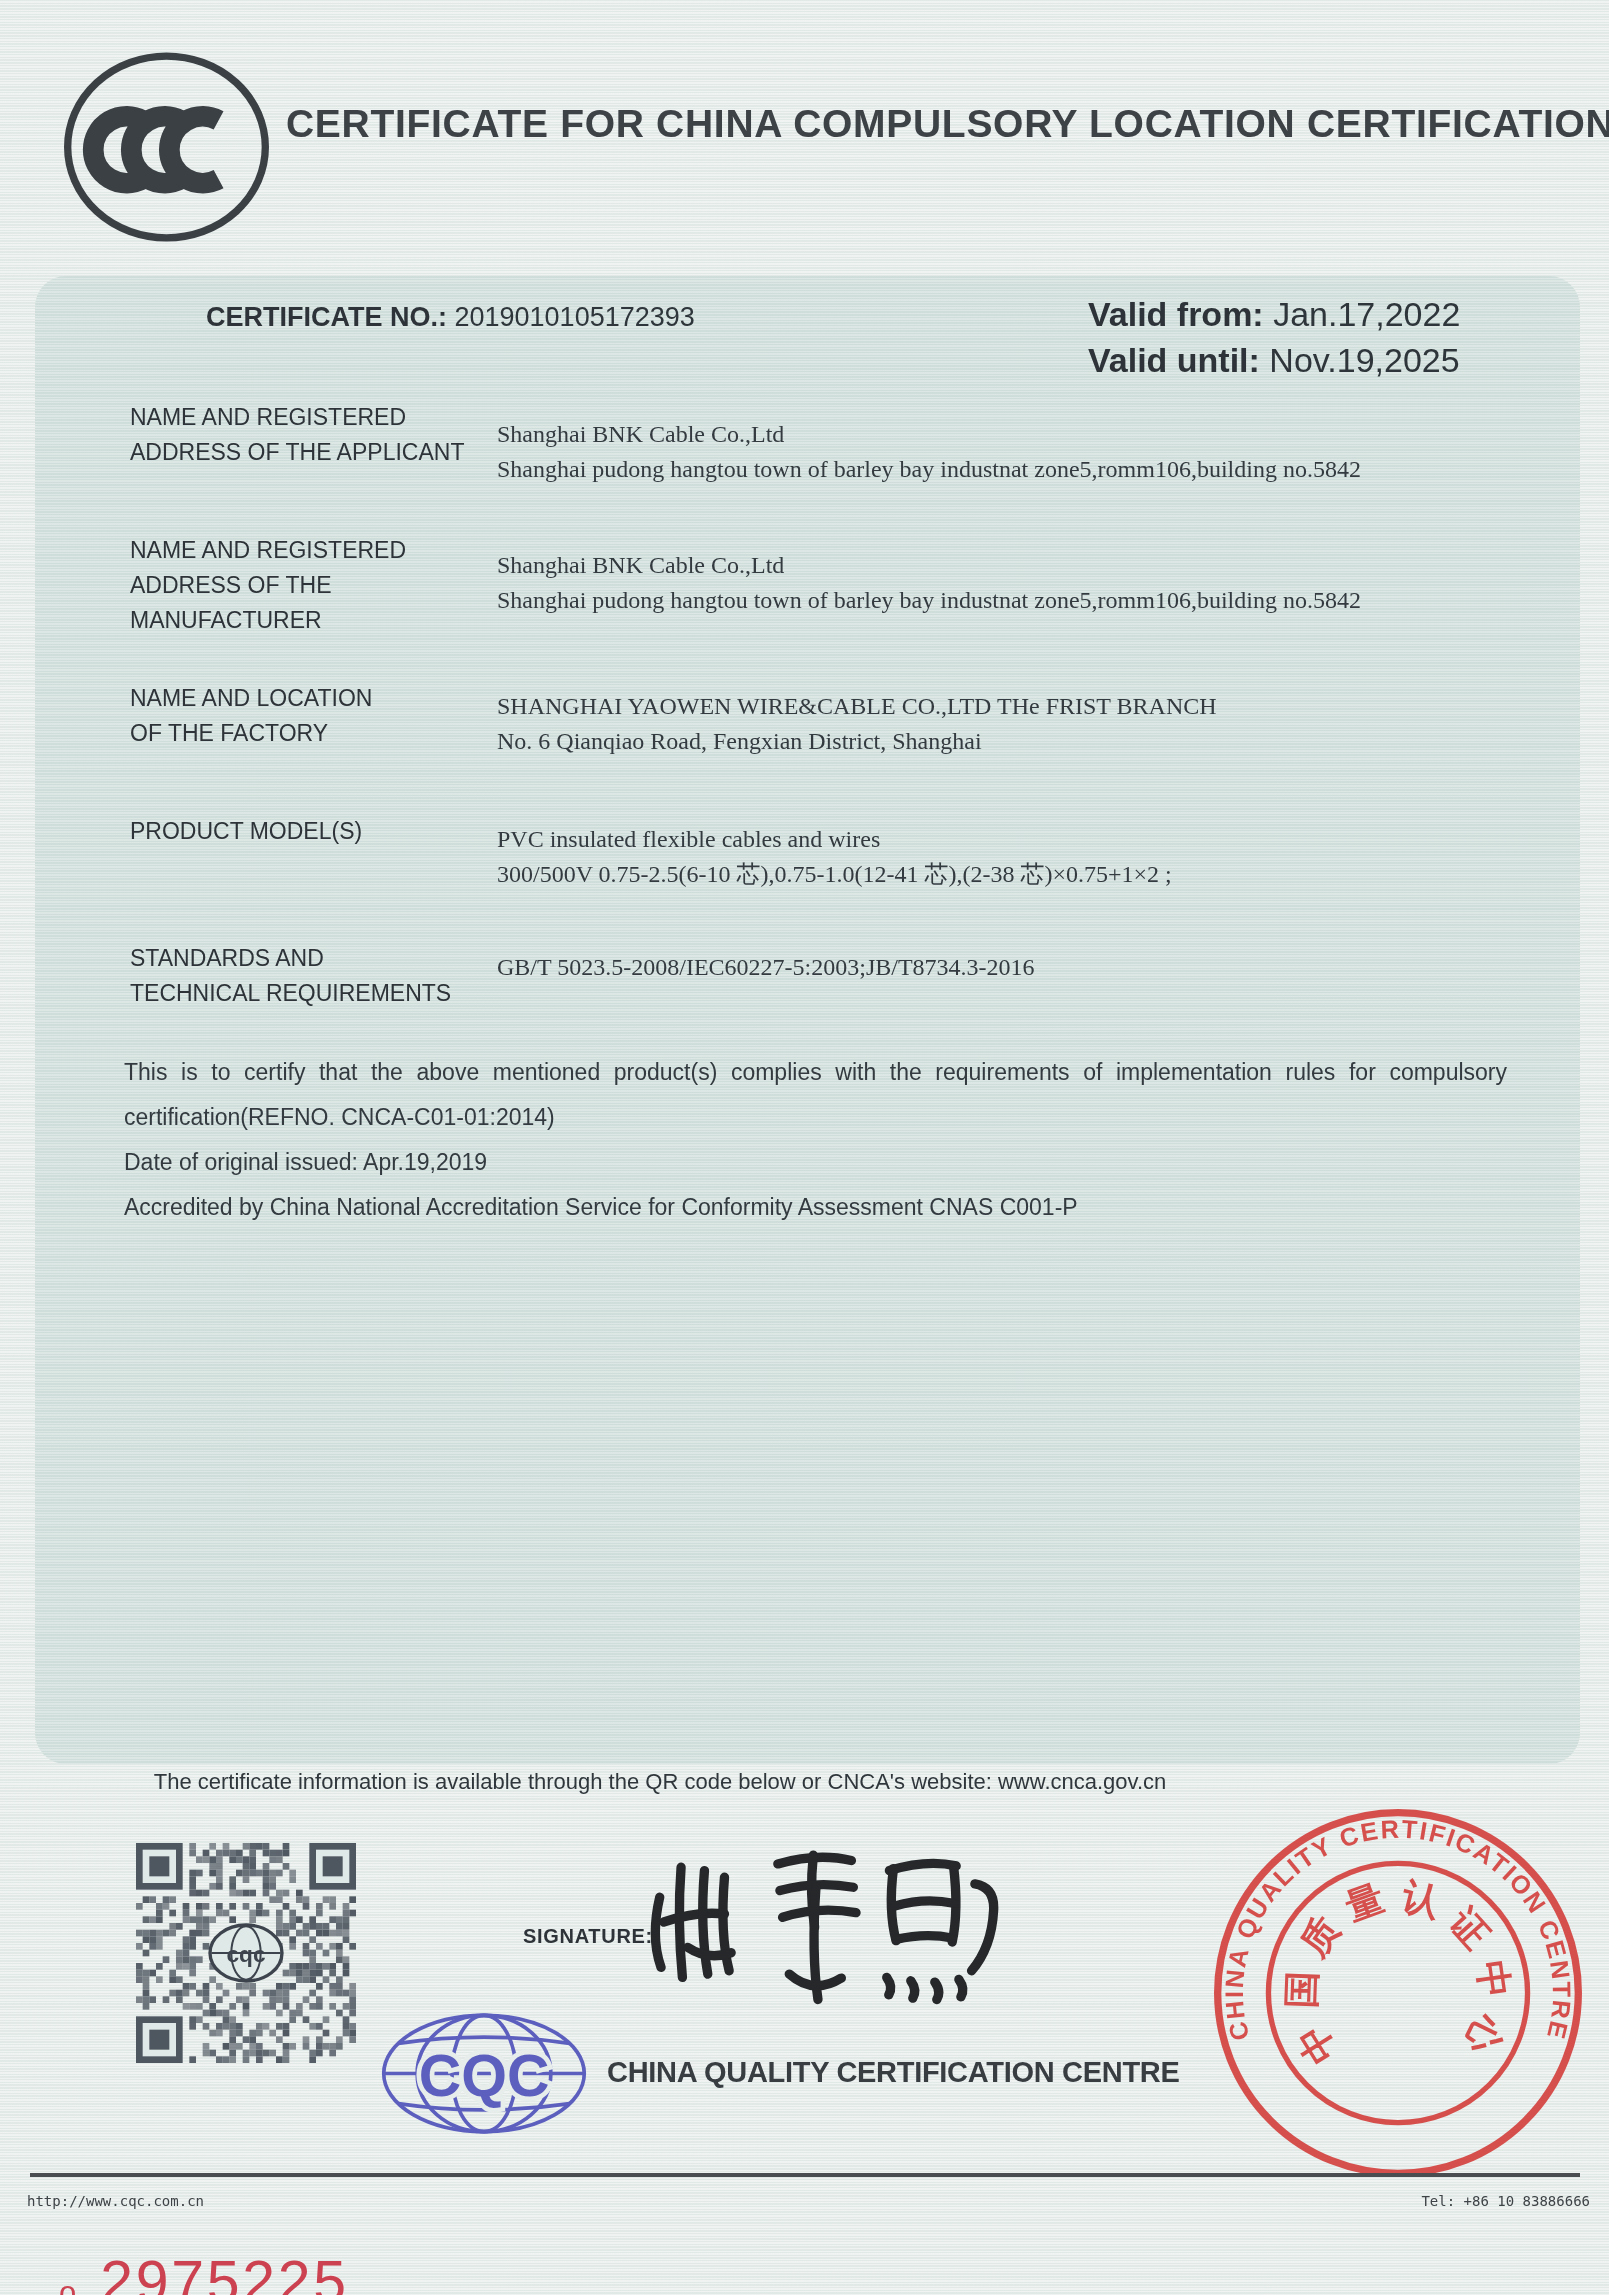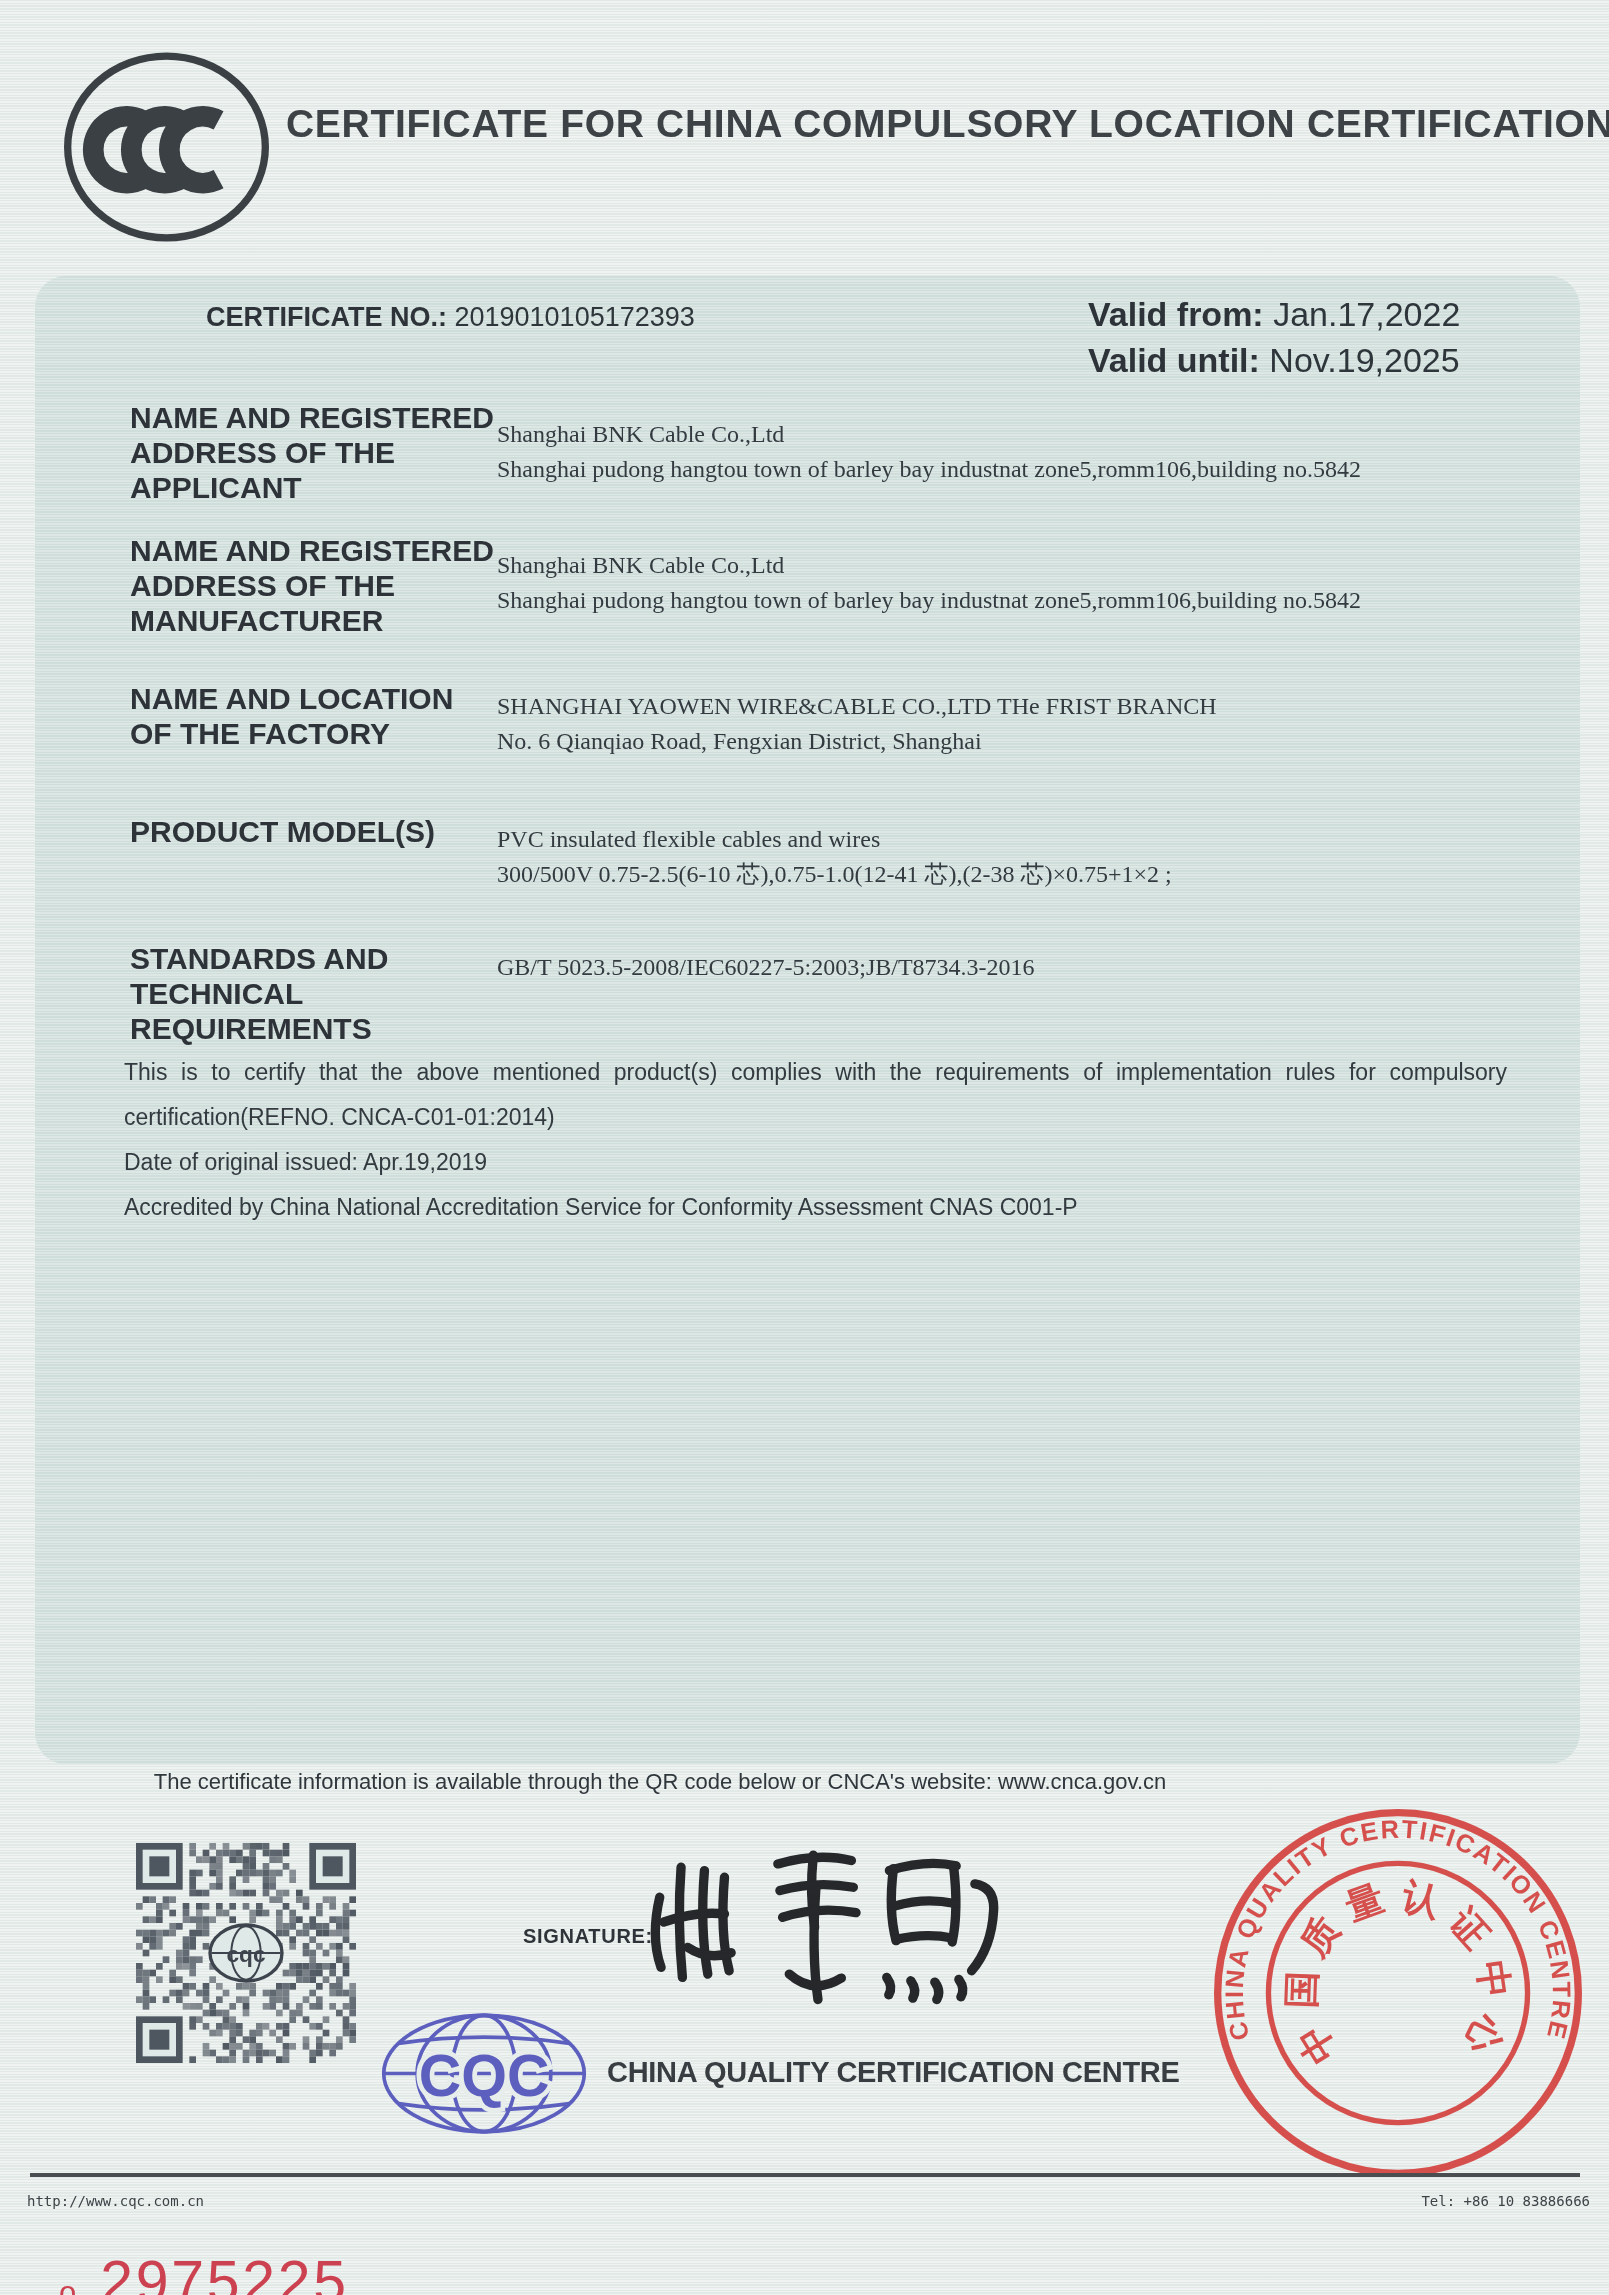--- a/index.html
+++ b/index.html
@@ -30,21 +30,21 @@
     white-space:nowrap;
   }
   
   .certno{left:206px;top:302px;font-size:27px;white-space:nowrap;}
   .certno b{color:#2d3338;}
   .valid{left:1088px;font-size:34px;white-space:nowrap;}
   .valid b{color:#2d3338;}
   
   .sec{position:absolute;left:130px;width:1416px;}
   .sec-label{position:absolute;left:0;top:0;width:364px;
-    font-weight:bold;font-size:30px;line-height:35px;color:#2d3338;}
+    font-weight:normal;font-size:23px;line-height:35px;color:#2d3338;}
   .sec-label span{display:block;}
   .sec-value{position:absolute;left:367px;top:0;width:1042px;
     font-size:24px;line-height:35px;color:#333a40;font-family:Liberation Serif, serif;}
   .sec-value span{display:block;}
   
   .paras{left:124px;top:1050px;width:1383px;font-size:23px;line-height:45px;color:#333a40;}
   .paras p{margin:0;}
   .paras p.just{text-align:justify;}
   
   .qr-note{left:0;top:1769px;width:1320px;text-align:center;font-size:22px;color:#30373c;}

